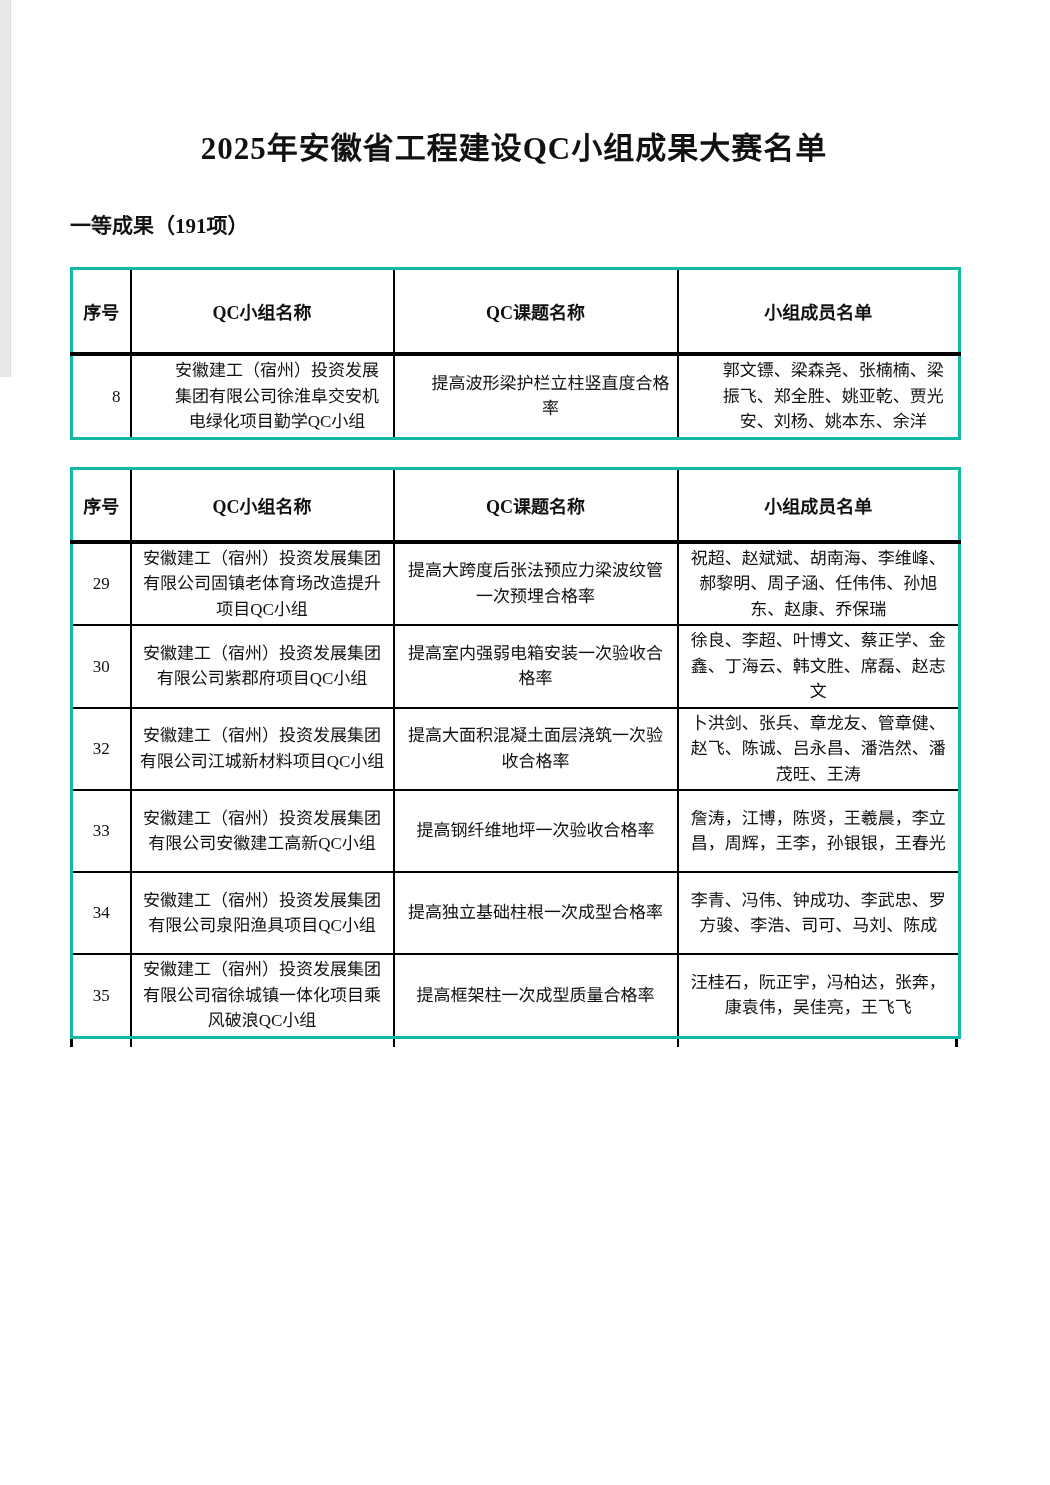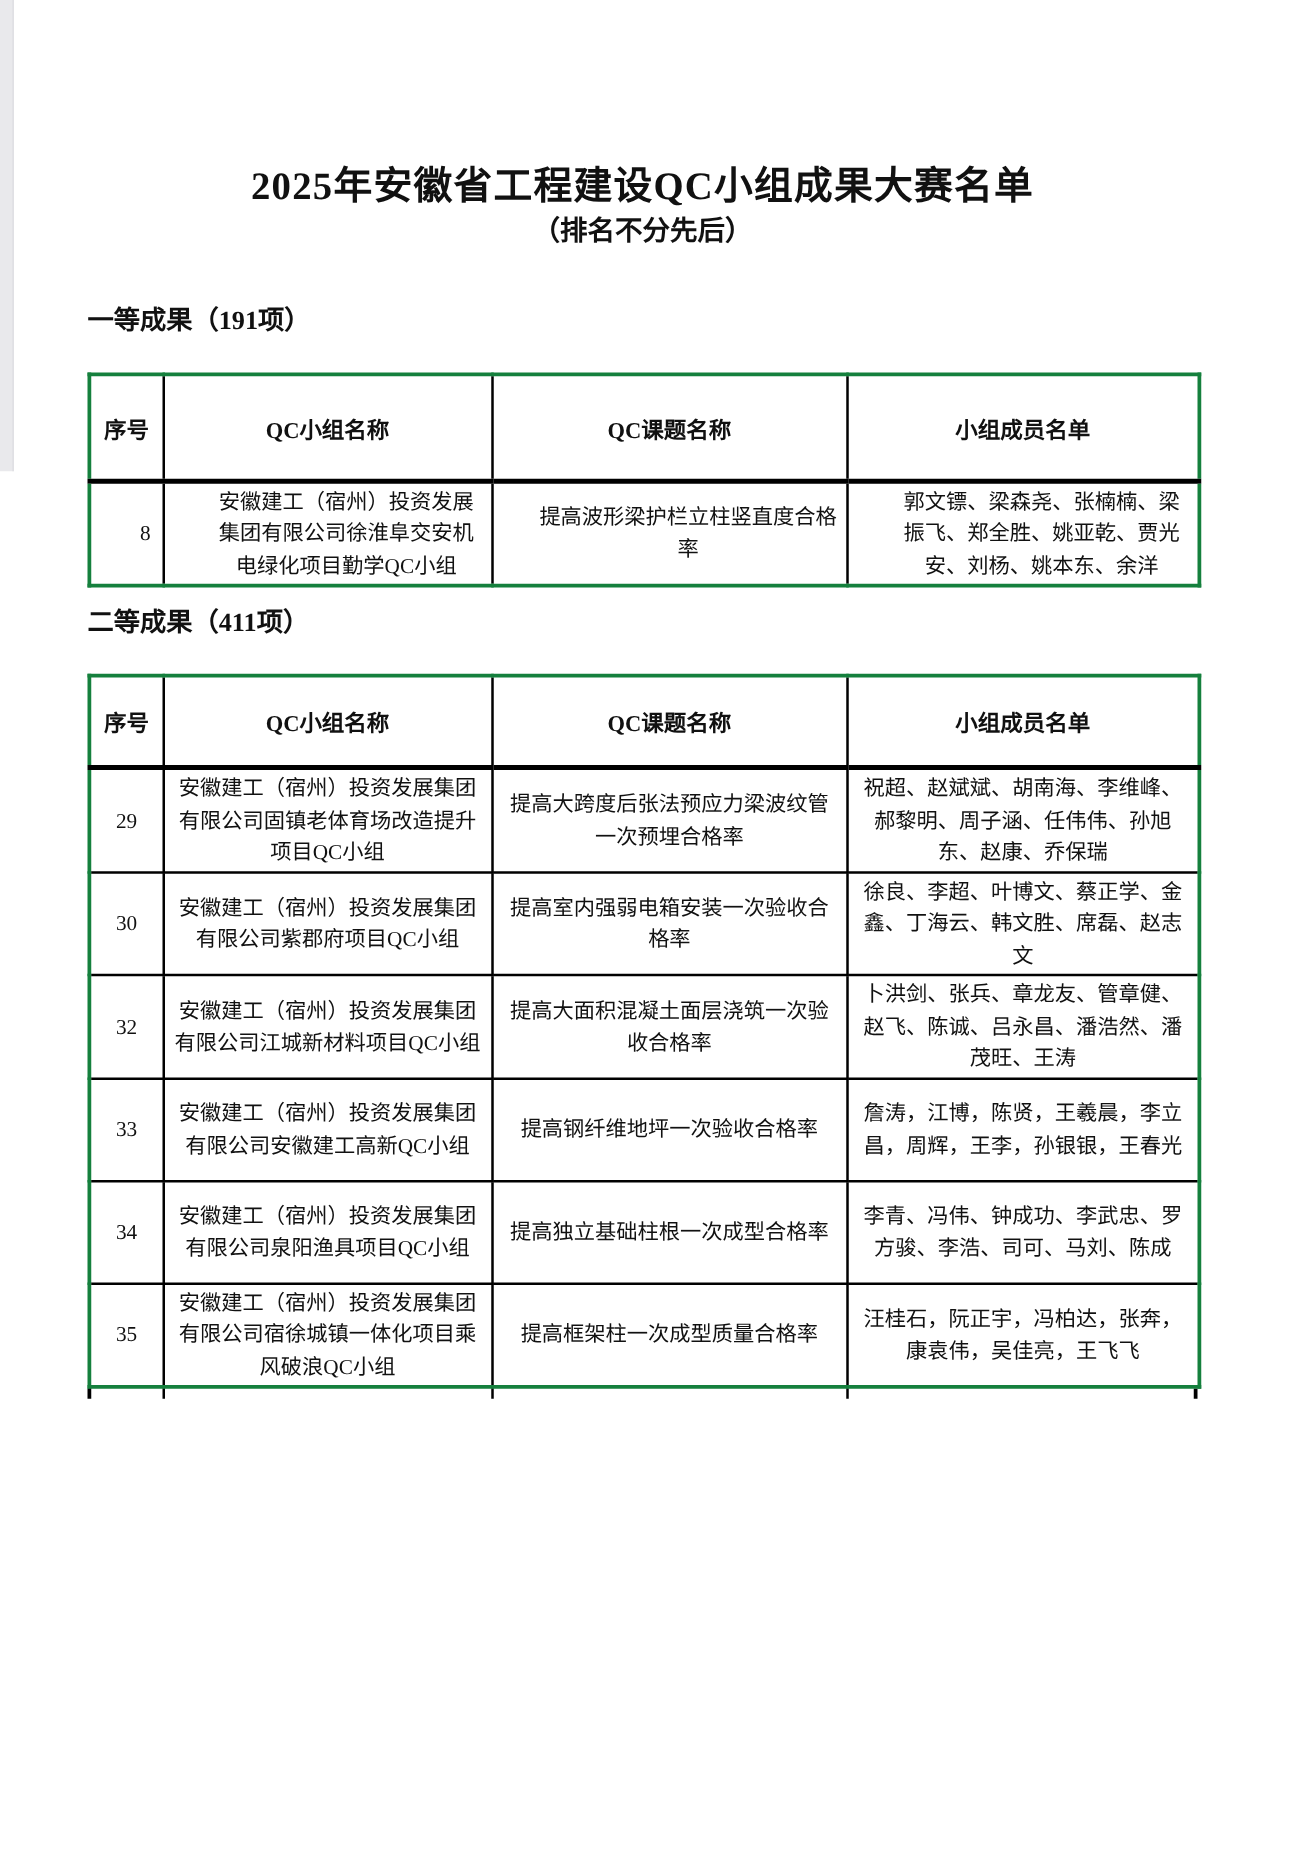--- a/index.html
+++ b/index.html
@@ -53,21 +53,21 @@
     font-size: 21px;
     text-align: left;
     line-height: 1.3;
   }
   .sh-1 { margin-top: 44px; }
   .sh-2 { margin-top: 15px; }
   table.results {
     border-collapse: collapse;
     table-layout: fixed;
     width: 888px;
-    border: 3px solid #15803d;
+    border: 3px solid #14b8a6;
     margin-top: 27px;
   }
   table.results th,
   table.results td {
     border: 2px solid #000;
     text-align: center;
     vertical-align: middle;
     padding: 2px 6px;
     overflow: hidden;
   }
@@ -105,21 +105,20 @@
 </head>
 <body>
 
 <div class="page">
 
   <div class="edge-strip"></div>
 
   <div class="content">
 
     <h1 class="page-title">2025年安徽省工程建设QC小组成果大赛名单</h1>
-    <div class="page-subtitle">（排名不分先后）</div>
 
     <h2 class="section-heading sh-1">一等成果（191项）</h2>
 
     <table class="results t1">
       <colgroup>
         <col class="col-no">
           <col class="col-group">
           <col class="col-topic">
           <col class="col-member">
       </colgroup>
@@ -134,21 +133,20 @@
       <tbody>
           <tr>
             <td>8</td>
             <td>安徽建工（宿州）投资发展集团有限公司徐淮阜交安机电绿化项目勤学QC小组</td>
             <td>提高波形梁护栏立柱竖直度合格率</td>
             <td>郭文镖、梁森尧、张楠楠、梁振飞、郑全胜、姚亚乾、贾光安、刘杨、姚本东、余洋</td>
           </tr>
         </tbody>
     </table>
 
-    <h2 class="section-heading sh-2">二等成果（411项）</h2>
 
     <table class="results t2">
       <colgroup>
         <col class="col-no">
           <col class="col-group">
           <col class="col-topic">
           <col class="col-member">
       </colgroup>
       <thead>
         <tr>

